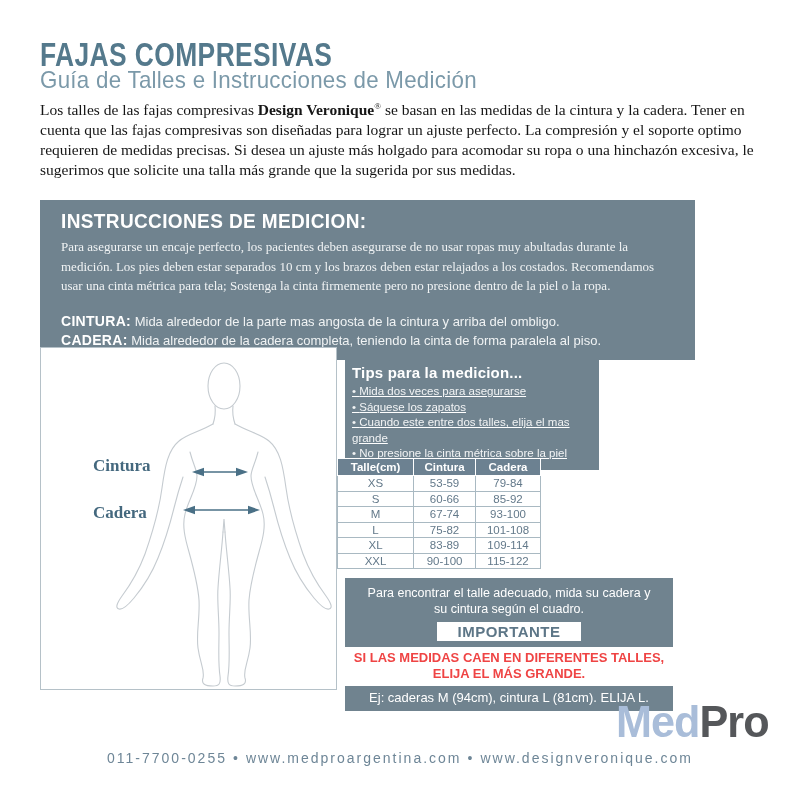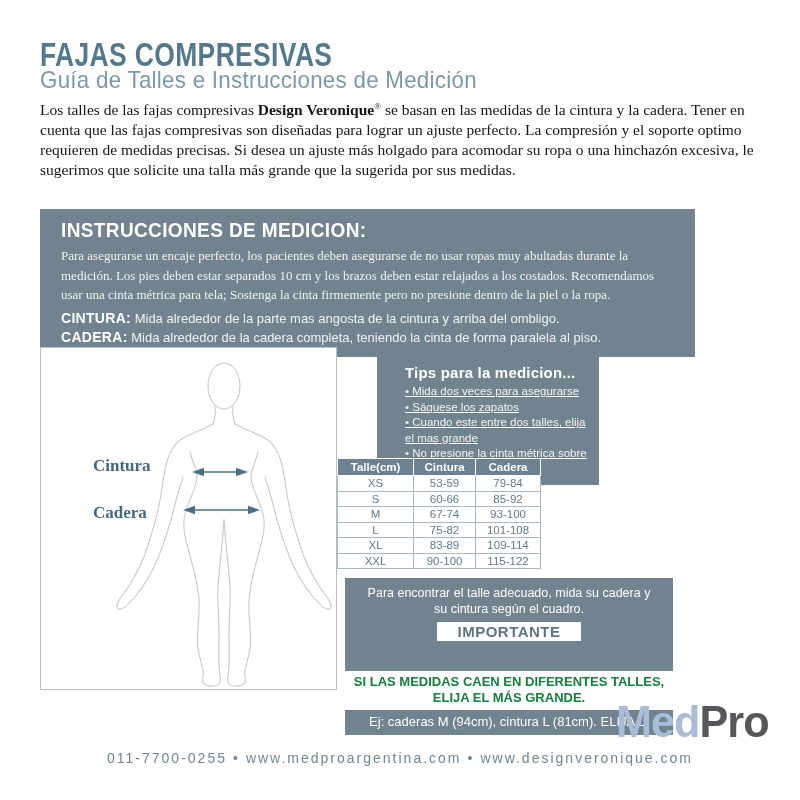--- a/index.html
+++ b/index.html
@@ -19,49 +19,49 @@
     font-size:24px; font-weight:normal; color:#7b99a9; letter-spacing:.3px;
     transform:scaleX(.93); transform-origin:left top; white-space:nowrap;
   }
   .intro {
     position:absolute; left:40px; top:96px; width:724px;
     font-family:"Liberation Serif", serif; font-size:15.5px; line-height:20px; color:#161616;
   }
   .intro sup { font-size:9px; }
   
   .instructions {
-    position:absolute; left:40px; top:209px; width:655px; min-height:140px;
+    position:absolute; left:40px; top:200px; width:655px; min-height:140px;
     background:#70838f; color:#ffffff; padding:10px 21px 9px 21px;
   }
   .instructions h2 {
     font-size:20px; font-weight:bold; letter-spacing:.4px; margin-bottom:4px;
     transform:scaleX(.95); transform-origin:left top; white-space:nowrap;
   }
   .instructions .body {
     font-family:"Liberation Serif", serif; font-size:13px; line-height:19.5px;
-    color:#f0f3f4; margin-bottom:4px;
+    color:#f0f3f4; margin-bottom:16px;
   }
   .measure-line { font-size:13px; line-height:19.5px; color:#f0f3f4; }
   .measure-line b { font-size:14px; color:#ffffff; letter-spacing:.3px; }
   
   .figure-box {
     position:absolute; left:40px; top:347px; width:297px; height:343px;
     border:1px solid #b5c1c8; background:#ffffff;
   }
   .figure-box svg { position:absolute; left:0; top:0; }
   .fig-label {
     position:absolute; font-family:"Liberation Serif", serif; font-weight:bold;
     font-size:17px; color:#44687e;
   }
   .fig-label.waist { left:52px; top:108px; }
   .fig-label.hip   { left:52px; top:155px; }
   
   .tips {
-    position:absolute; left:345px; top:356px; width:222px; min-height:87px;
-    background:#70838f; color:#ffffff; padding:8px 12px 8px 28px;margin-left:32px;
+    position:absolute; left:345px; top:356px; width:254px; min-height:87px;
+    background:#70838f; color:#ffffff; padding:8px 12px 8px 7px;
   }
   .tips h3 { font-size:15px; font-weight:bold; margin-bottom:3px; letter-spacing:.2px; }
   .tips ul { list-style:none;text-decoration:underline; }
   .tips li { font-size:11.5px; line-height:15.5px; color:#f2f4f5; }
   .tips li::before { content:"• "; }
   
   table.size-table {
     position:absolute; left:337px; top:458px; width:204px;
     border-collapse:collapse; text-align:center;
   }
@@ -78,22 +78,22 @@
     position:absolute; left:345px; top:578px; width:328px;
     background:#70838f; text-align:center; color:#ffffff;
   }
   .imp-intro { font-size:12.5px; line-height:16px; padding:7px 18px 3px 18px; }
   .imp-badge {
     display:inline-block; background:#ffffff; color:#5d7687;
     font-size:15px; font-weight:bold; letter-spacing:.5px;
     padding:1px 20px; margin:2px auto 6px auto;
   }
   .imp-warning {
-    background:#ffffff; color:#15803d; font-weight:bold;
-    font-size:13px; line-height:16px; padding:3px 6px 4px 6px;margin-top:24px;
+    background:#ffffff; color:#ef4444; font-weight:bold;
+    font-size:13px; line-height:16px; padding:3px 6px 4px 6px;
   }
   .imp-example { font-size:13px; padding:4px 4px 6px 4px; }
   
   .logo {
     position:absolute; left:616px; top:696px; font-size:45px; font-weight:bold;
     letter-spacing:-1px; white-space:nowrap; transform:scaleX(.96); transform-origin:left top;
   }
   .logo .med { color:#a9bdd9; }
   .logo .pro { color:#55575a; }
   .footer {

